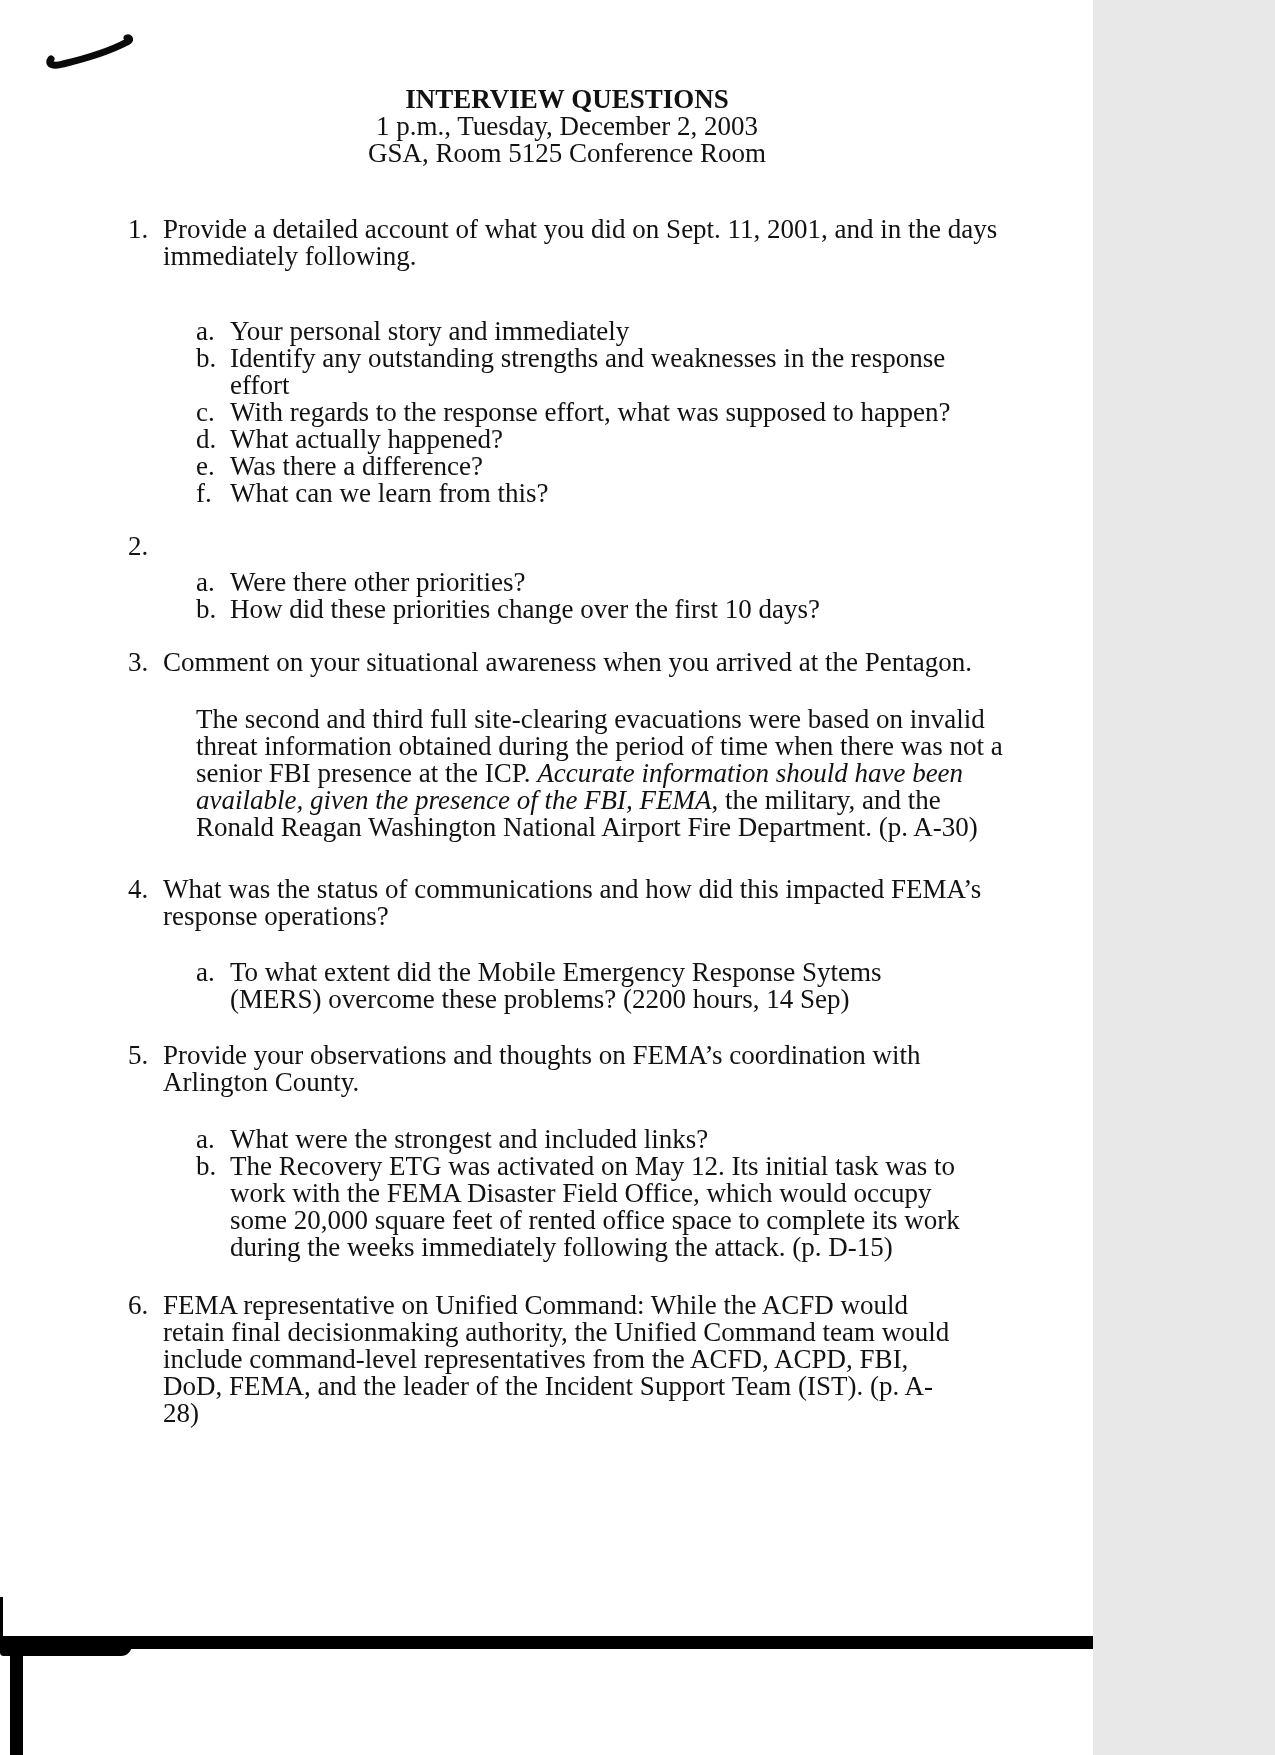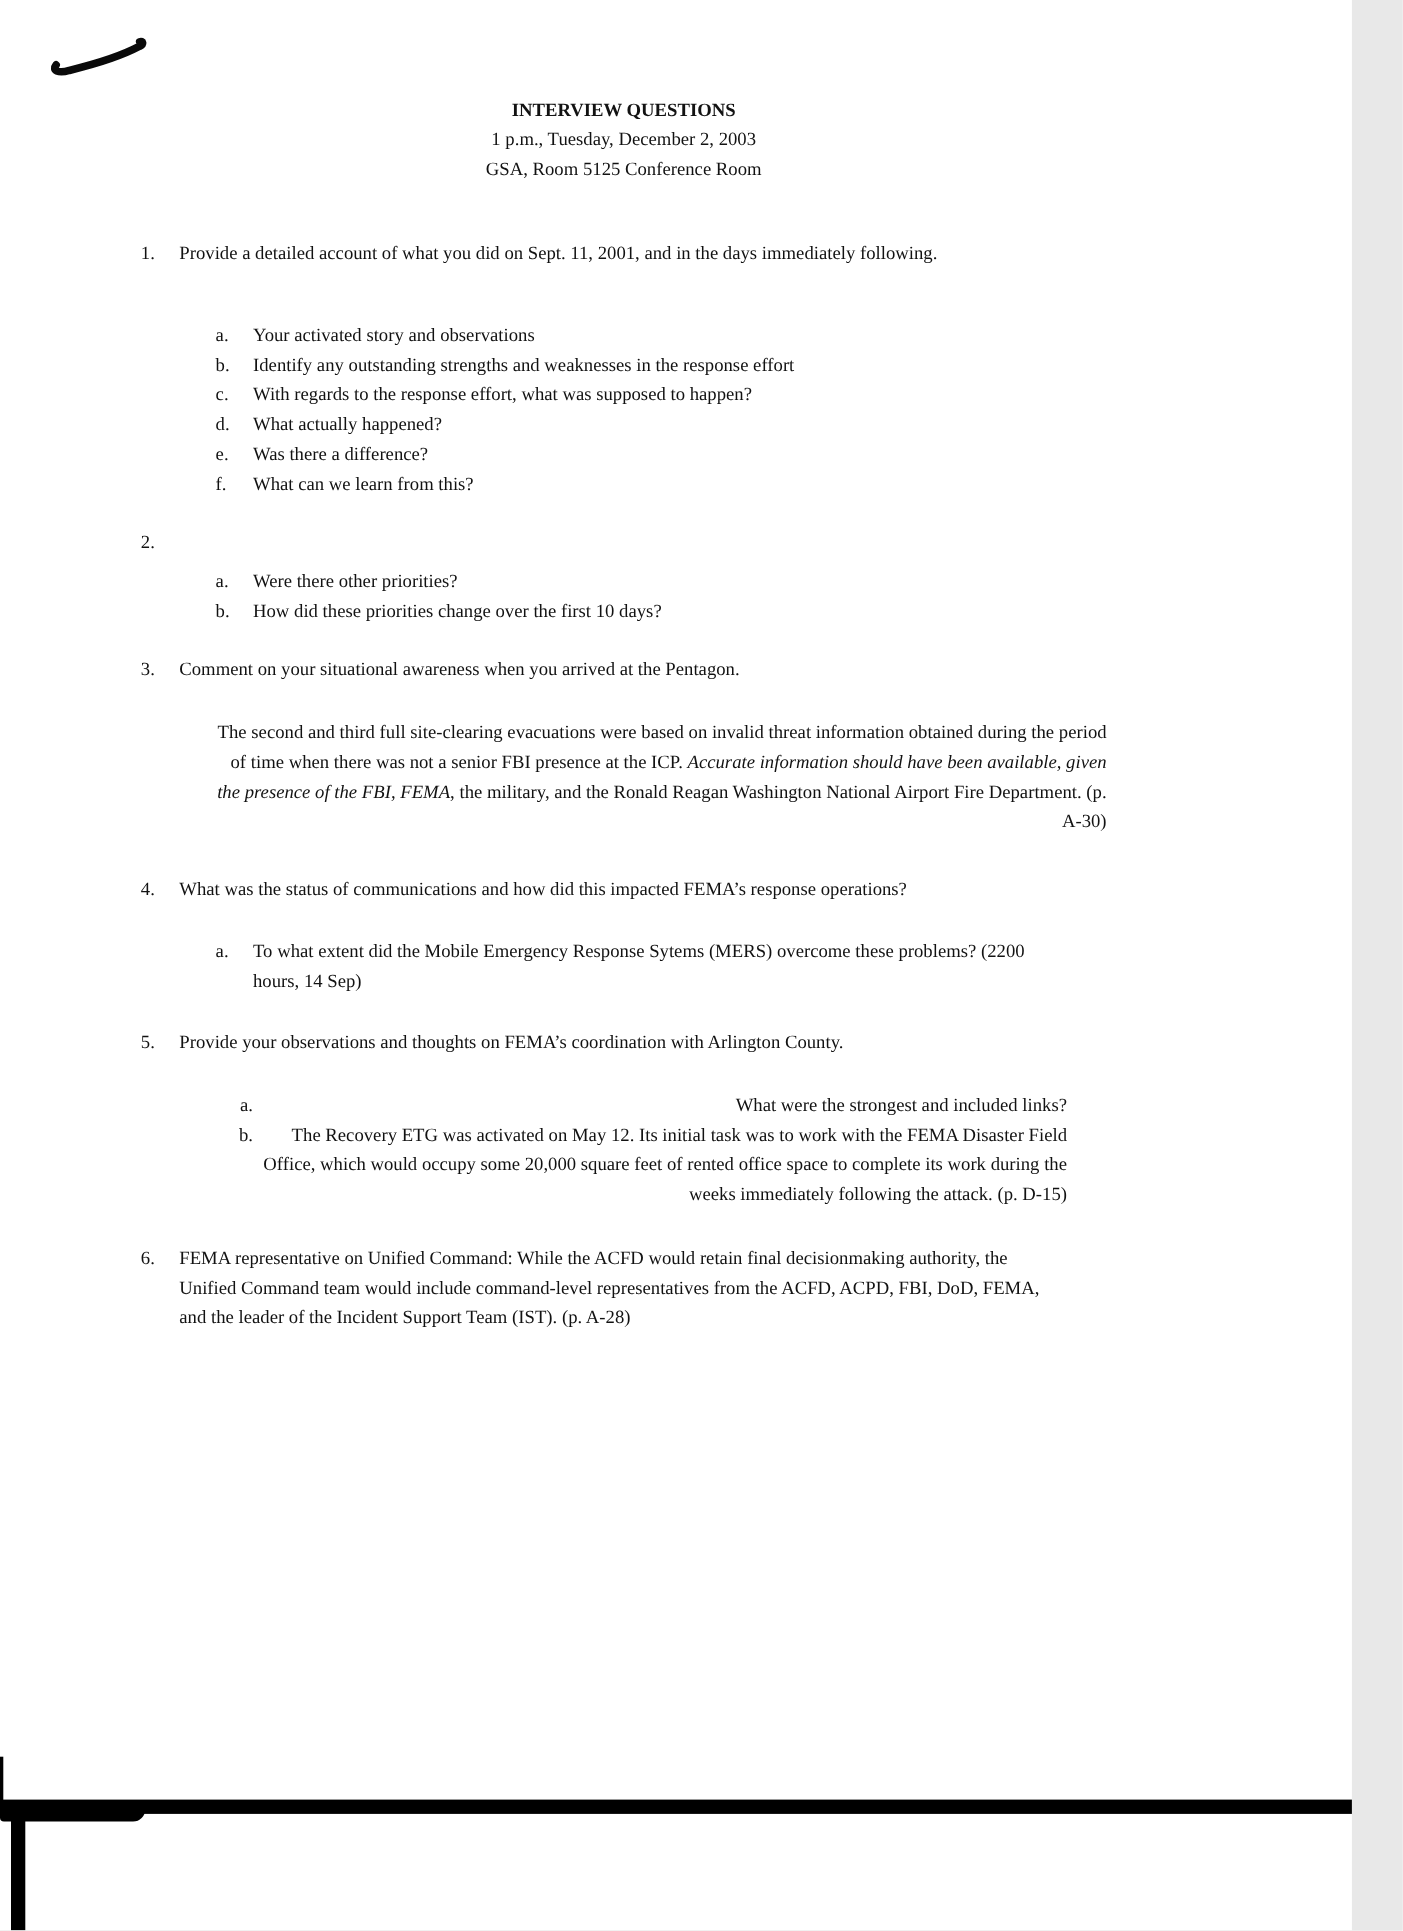--- a/index.html
+++ b/index.html
@@ -1,23 +1,23 @@
 <!DOCTYPE html>
 <html><head>
 <meta charset="utf-8">
 <style>
   * { margin:0; padding:0; box-sizing:border-box; }
   html,body { background:#e8e8e8; }
   .page {
     position:relative;
-    width:1229px; height:1755px;
+    width:1093px; height:1755px;
     background:#ffffff;
     overflow:hidden;
     font-family:"Liberation Serif","DejaVu Serif",serif;
-    font-size:17px; line-height:27px; color:#121212;
+    font-size:27px; line-height:27px; color:#121212;
   }
   .content { position:absolute; left:128px; top:0; width:878px; padding-top:86px; }
 
   .title-block { text-align:center; }
   .title-line { font-weight:bold; }
 
   .qrow { display:flex; align-items:flex-start; }
   .q-num { flex:none; width:35px; }
   .q-body { flex:1; min-width:0; }
   .q-text { max-width:845px; }
@@ -31,21 +31,21 @@
   .indent-para { margin-left:33px; }
   .note-para { max-width:825px; }
   .follow-para { max-width:745px; }
   .italic { font-style:italic; }
 
   .mt-49 { margin-top:49px; }
   .mt-48 { margin-top:48px; }
   .mt-36 { margin-top:36px; }
   .mt-35 { margin-top:35px; }
   .mt-31 { margin-top:31px; }
-  .mt-30 { margin-top:30px;text-align:right; }
+  .mt-30 { margin-top:30px; }
   .mt-29 { margin-top:29px; }
   .mt-26 { margin-top:26px; }
 
   .pen-mark { position:absolute; left:44px; top:28px; }
 
   .scan-bar-h   { position:absolute; left:0;  top:1636px; width:1275px; height:13px; background:#000; }
   .scan-bulge   { position:absolute; left:0;  top:1645px; width:132px;  height:11px; background:#000; border-radius:0 0 12px 4px; }
   .scan-bar-v   { position:absolute; left:10px; top:1640px; width:13px; height:115px; background:#000; }
   .scan-tick    { position:absolute; left:0;  top:1597px; width:3px;  height:42px;  background:#000; }
   .scan-speck   { position:absolute; left:1267px; top:209px; width:5px; height:6px; background:#111; border-radius:1px; }
@@ -67,21 +67,21 @@
       <div>GSA, Room 5125 Conference Room</div>
     </header>
 
     <section class="qrow mt-49">
       <span class="q-num">1.</span>
       <div class="q-body">
         <p class="q-text">Provide a detailed account of what you did on Sept. 11, 2001, and in the days immediately following.</p>
         <div class="sub mt-48">
           <div class="srow">
             <span class="s-num">a.</span>
-            <span class="s-text">Your activated story and observations</span>
+            <span class="s-text">Your personal story and immediately</span>
           </div>
           <div class="srow">
             <span class="s-num">b.</span>
             <span class="s-text">Identify any outstanding strengths and weaknesses in the response effort</span>
           </div>
           <div class="srow">
             <span class="s-num">c.</span>
             <span class="s-text">With regards to the response effort, what was supposed to happen?</span>
           </div>
           <div class="srow">

